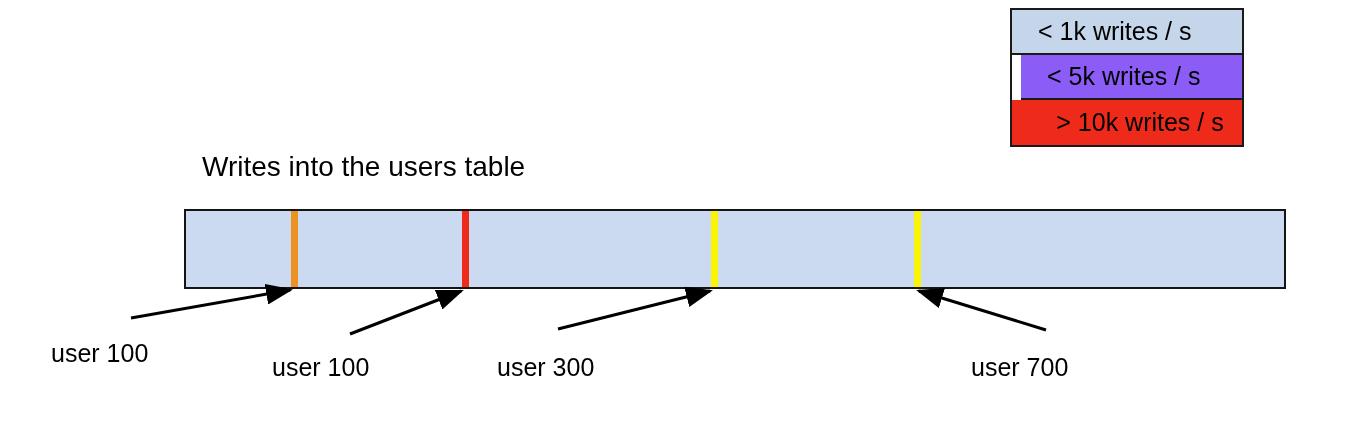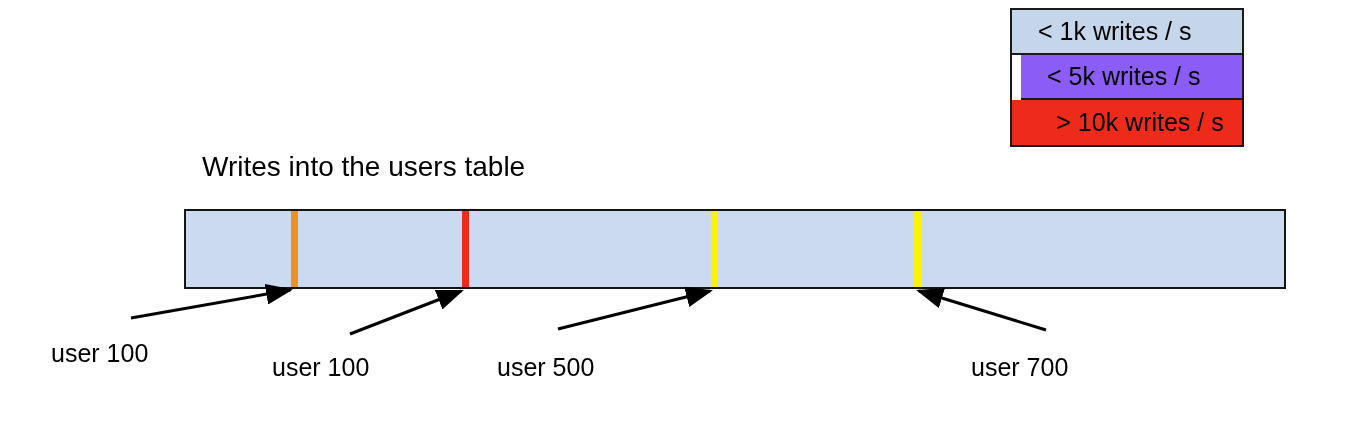--- a/index.html
+++ b/index.html
@@ -125,16 +125,16 @@
       </marker>
     </defs>
     <line stroke="#000000" stroke-width="3" marker-end="url(#arrowhead)" x1="131" y1="318" x2="290" y2="290"></line>
     <line stroke="#000000" stroke-width="3" marker-end="url(#arrowhead)" x1="350" y1="334" x2="461" y2="291"></line>
     <line stroke="#000000" stroke-width="3" marker-end="url(#arrowhead)" x1="558" y1="329" x2="710" y2="291"></line>
     <line stroke="#000000" stroke-width="3" marker-end="url(#arrowhead)" x1="1046" y1="330" x2="919" y2="291"></line>
   </svg>
 
   <div class="callout-label" style="left: 51px; top: 339px;">user 100</div>
   <div class="callout-label" style="left: 272px; top: 353px;">user 100</div>
-  <div class="callout-label" style="left: 497px; top: 353px;">user 500</div>
+  <div class="callout-label" style="left: 497px; top: 353px;">user 300</div>
   <div class="callout-label" style="left: 971px; top: 353px;">user 700</div>
 
 </div>
 
 </body></html>

